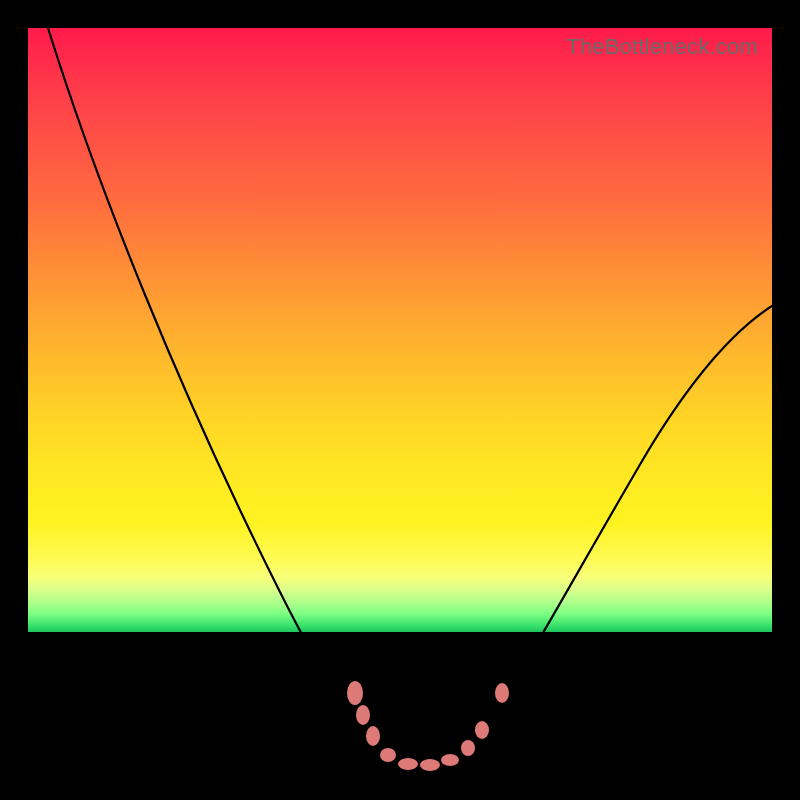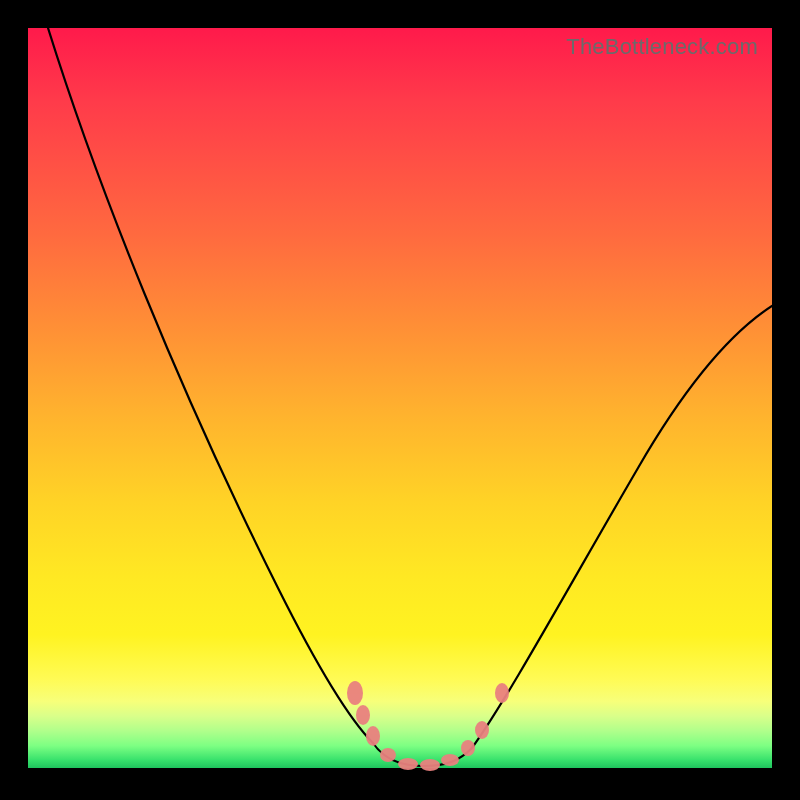--- a/index.html
+++ b/index.html
@@ -15,21 +15,21 @@
     position: relative;
     width: 800px;
     height: 800px;
     background: #000;
   }
   .plot-area {
     position: absolute;
     left: 28px;
     top: 28px;
     width: 744px;
-    height: 740px;
+    height: 604px;
     
     background: linear-gradient(
       to bottom,
       #ff1a4b 0%,
       #ff3b4a 10%,
       #ff6a3f 28%,
       #ff8e36 40%,
       #ffb22e 52%,
       #ffd326 64%,
       #ffe823 74%,

